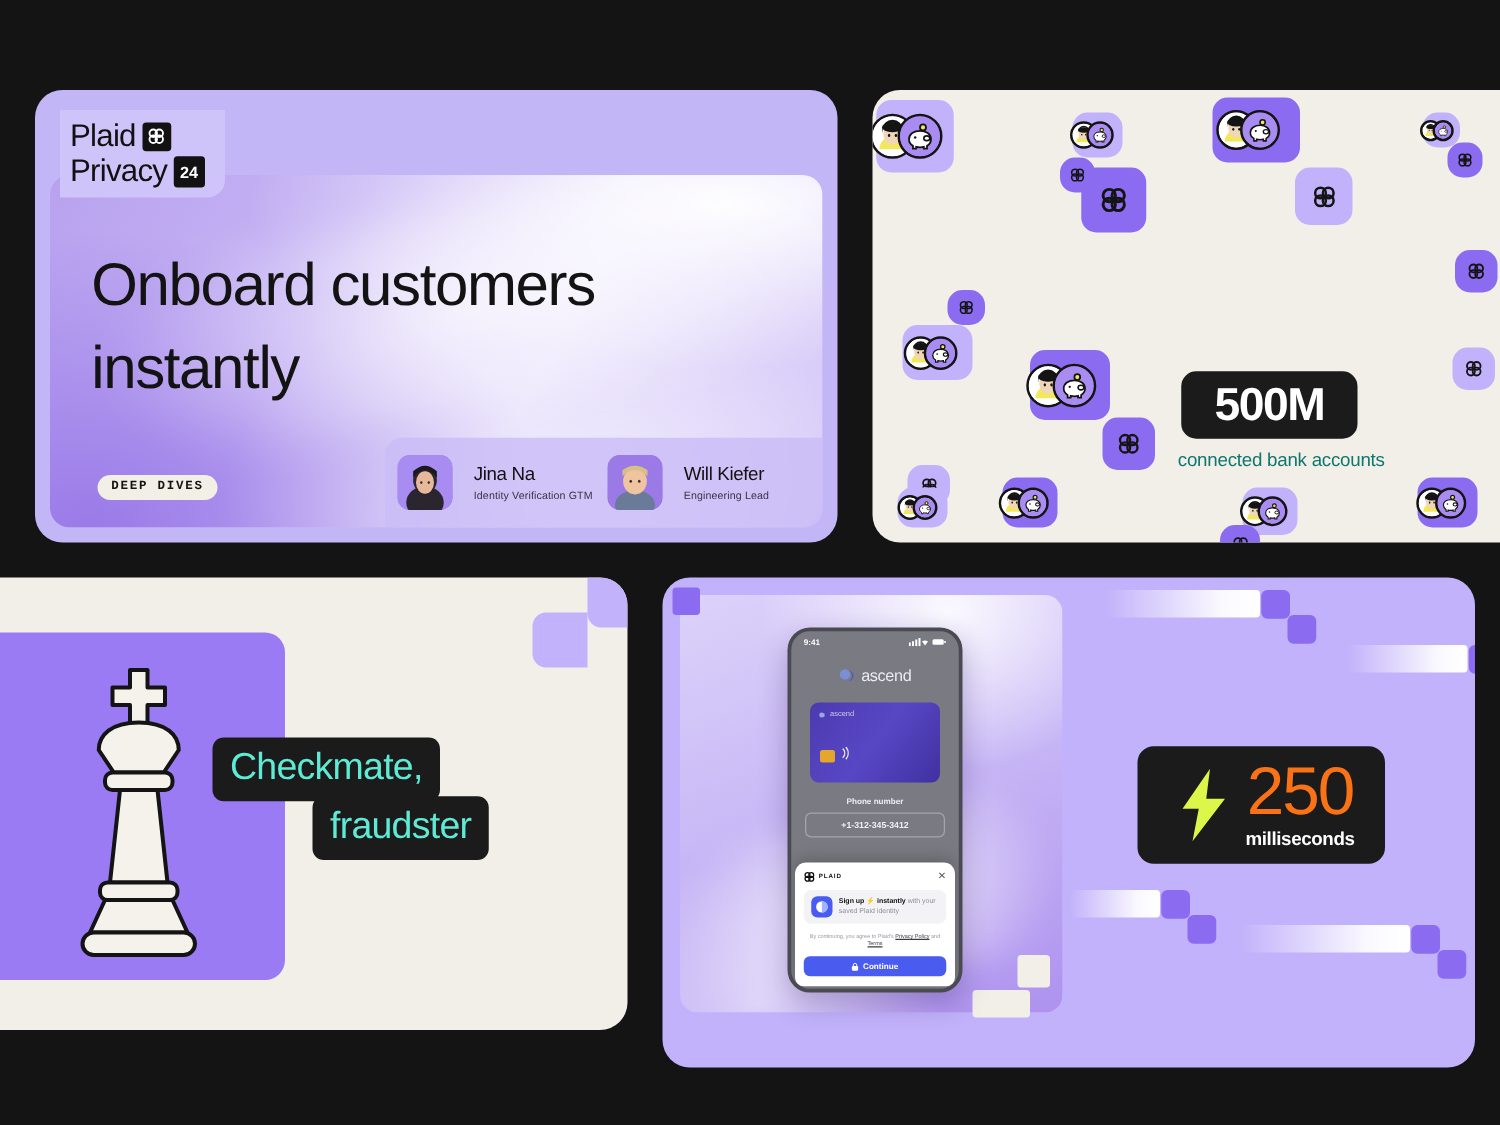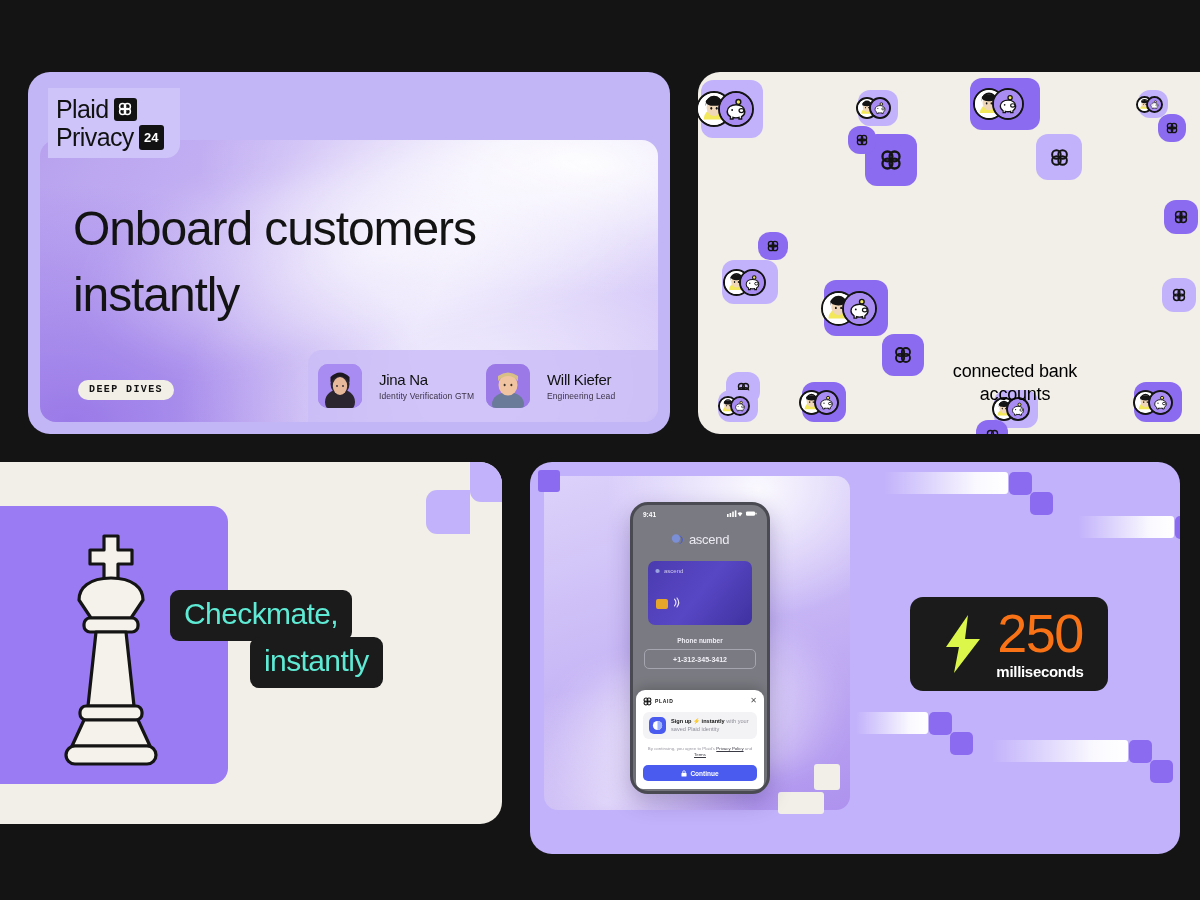--- a/index.html
+++ b/index.html
@@ -98,22 +98,22 @@
   }
   .av-c.pig { background: #a98cf2; margin-left: -20%; }
 
   .stat-pill {
     position: absolute; left: 247px; top: 225px; width: 141px; height: 54px;
     background: #1b1b1b; border-radius: 12px; z-index: 8;
     display: flex; align-items: center; justify-content: center;
   }
   .stat-pill span { color: #fff; font-size: 37px; font-weight: 700; letter-spacing: -1.2px; }
   .stat-cap {
-    position: absolute; left: 222px; top: 288px; width: 190px; z-index: 8;
-    text-align: center; color: #000000; font-size: 18px; line-height: 1.25;
+    position: absolute; left: 232px; top: 288px; width: 190px; z-index: 8;
+    text-align: center; color: #0f766e; font-size: 15px; line-height: 1.25;
     letter-spacing: -0.2px;
   }
 
   
   #panel3 {
     position: absolute; left: 0px; top: 462px; width: 502px; height: 362px;
     background: #f2efe8; border-radius: 0 22px 22px 0; overflow: hidden;
   }
   .p3-purple {
     position: absolute; left: -10px; top: 44px; width: 238px; height: 278px;
@@ -633,20 +633,23 @@
           <svg width="14" height="14" viewBox="0 0 16 16">
             <g fill="none" stroke="#141414" stroke-width="1.7">
               <circle cx="5.4" cy="5.4" r="3.6"></circle>
               <circle cx="10.6" cy="5.4" r="3.6"></circle>
               <circle cx="5.4" cy="10.6" r="3.6"></circle>
               <circle cx="10.6" cy="10.6" r="3.6"></circle>
             </g>
           </svg>
         </div>
       </div>
+    <div class="stat-pill">
+      <span>500M</span>
+    </div>
     <div class="stat-cap">connected bank accounts</div>
   </div>
 
   <div id="panel3">
     <div class="p3-corner-a"></div>
     <div class="p3-corner-b"></div>
     <div class="p3-purple">
       <svg width="150" height="250" viewBox="0 0 150 250" style="position:absolute;left:46px;top:16px;">
         <g fill="#f4f2ea" stroke="#141414" stroke-width="3.2" stroke-linejoin="round">
           <path d="M68 14h14v14h14v14H82v16H68V42H54V28h14z"></path>
@@ -654,21 +657,21 @@
           <rect x="48" y="96" width="54" height="14" rx="6"></rect>
           <path d="M60 110h30l8 74H52z"></path>
           <rect x="44" y="184" width="62" height="14" rx="6"></rect>
           <path d="M48 198h54l12 26H36z"></path>
           <rect x="30" y="224" width="90" height="18" rx="9"></rect>
         </g>
       </svg>
     </div>
     <div class="p3-quote">
       <div><span class="q-line">Checkmate,</span></div>
-      <div class="q-row2"><span class="q-line">instantly</span></div>
+      <div class="q-row2"><span class="q-line">fraudster</span></div>
     </div>
   </div>
 
   <div id="panel4">
     <div class="p4-card">
       <div class="p4-card-sweep"></div>
     </div>
     <div class="p4-sq-tl"></div>
     <div class="p4-sq-b1"></div>
     <div class="p4-sq-b2"></div>

